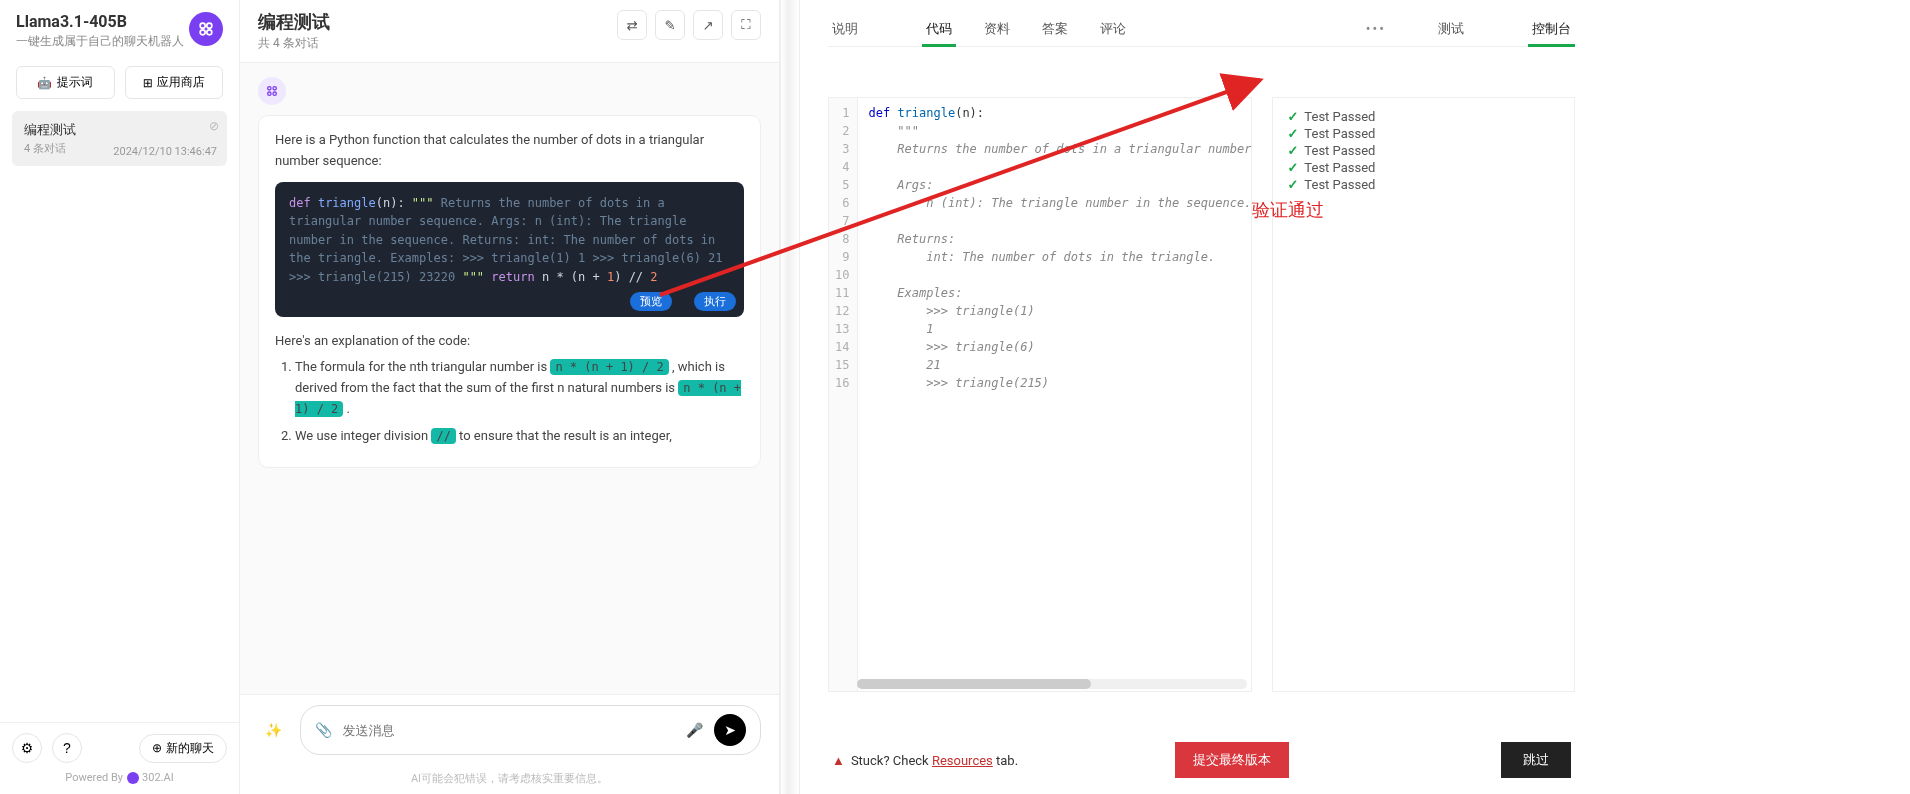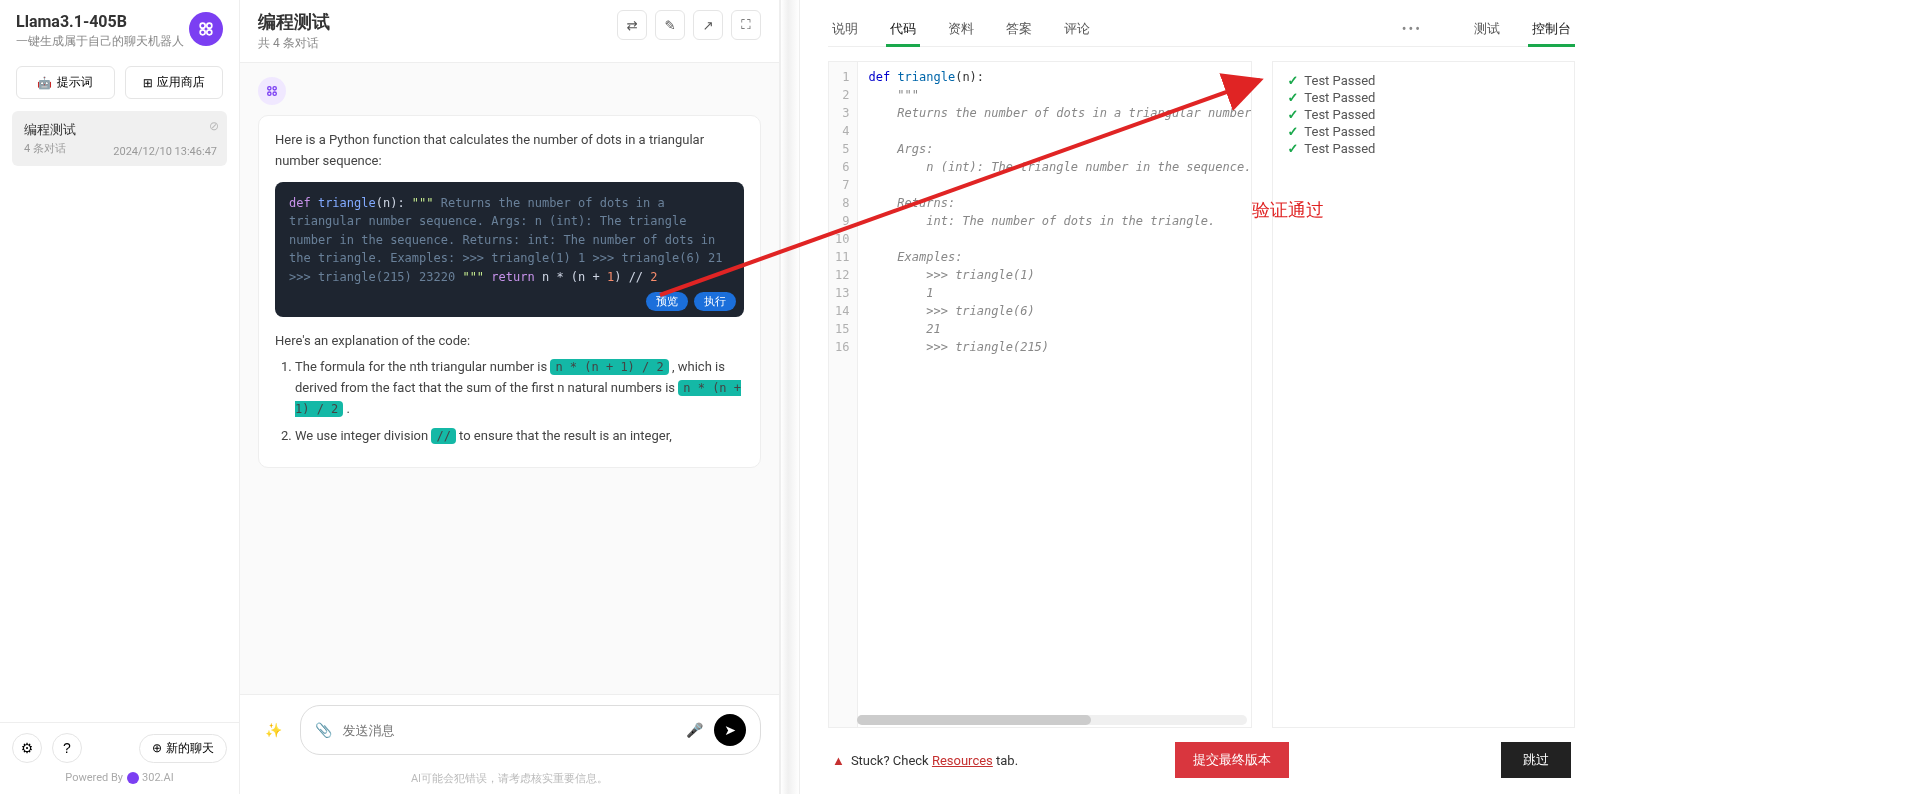--- a/index.html
+++ b/index.html
@@ -38,40 +38,40 @@
 .chat-body { flex: 1; overflow-y: auto; padding: 14px 18px; }
 .avatar-sm { width: 28px; height: 28px; border-radius: 50%; background: #f0e8ff; display: flex; align-items: center; justify-content: center; margin-bottom: 10px; }
 .avatar-sm svg { width: 16px; height: 16px; }
 .msg-card { background: #fff; border: 1px solid #eee; border-radius: 10px; padding: 14px 16px; font-size: 13px; line-height: 1.6; color: #444; }
 .code-block { background: #1e2530; border-radius: 8px; padding: 12px 14px 30px; margin: 10px 0 14px; font-family: Consolas, Monaco, monospace; font-size: 12px; line-height: 1.55; color: #cfd6e4; position: relative; overflow-x: auto; }
 .code-block .kw { color: #c792ea; }
 .code-block .fn { color: #82aaff; }
 .code-block .str { color: #c3e88d; }
 .code-block .num { color: #f78c6c; }
 .code-block .cm { color: #698099; font-style: normal; }
-.code-btns { position: absolute; right: 8px; bottom: 6px; display: flex; gap: 6px; }
+.code-btns { position: absolute; right: 8px; bottom: 6px; display: flex; gap: 22px; }
 .code-btn { background: #1b6fdb; color: #fff; border: none; border-radius: 10px; padding: 2px 10px; font-size: 11px; cursor: pointer; }
 .inline-code { background: #14b8a6; border-radius: 4px; padding: 1px 5px; font-family: Consolas, Monaco, monospace; font-size: 12px; }
 ol { margin: 6px 0 0 20px; }
 ol li { margin-bottom: 6px; }
 .chat-footer { padding: 10px 18px 8px; background: #fff; border-top: 1px solid #eee; }
 .input-row { display: flex; align-items: center; gap: 10px; }
 .magic-btn { width: 32px; height: 32px; display: flex; align-items: center; justify-content: center; cursor: pointer; color: #888; }
 .input-box { flex: 1; border: 1px solid #ddd; border-radius: 20px; padding: 8px 14px; display: flex; align-items: center; gap: 10px; }
 .input-field { flex: 1; border: none; outline: none; font-size: 13px; }
 .send-btn { width: 32px; height: 32px; border-radius: 50%; background: #000; display: flex; align-items: center; justify-content: center; cursor: pointer; color: #fff; }
 .mic-icon { color: #888; cursor: pointer; }
 .attach-icon { color: #888; cursor: pointer; }
 .disclaimer { font-size: 11px; color: #bbb; text-align: center; margin-top: 16px; }
 
 
-.right-col { flex: 1; display: flex; flex-direction: column; padding: 8px 28px 12px; position: relative; }
+.right-col { flex: 1; display: flex; flex-direction: column; padding: 8px 28px 12px; position: relative; gap: 36px; }
 .r-tabs { display: flex; align-items: center; gap: 24px; padding: 4px 0 0px; border-bottom: 1px solid #eee; position: relative; }
 .r-tab { padding: 8px 4px; font-size: 13px; color: #555; cursor: pointer; position: relative; }
-.r-tab.active { color: #111; font-weight: 500; }
+.r-tab.active { color: #111; font-weight: 500; margin-left: 36px; }
 .r-tab.active::after { content: ""; position: absolute; left: 0; right: 0; bottom: -1px; height: 3px; background: #1aa84c; }
 .r-tab-more { margin-left: auto; margin-right: 24px; cursor: pointer; color: #888; letter-spacing: 2px; }
 .r-tabs-right { display: flex; gap: 24px; }
 .r-body { flex: 1; display: flex; gap: 20px; padding-top: 14px; overflow: hidden; position: relative; }
 
 .editor { flex: 1.55; border: 1px solid #eee; background: #fff; display: flex; overflow: hidden; position: relative; }
 .gutter { background: #fafafa; border-right: 1px solid #eee; font-family: Consolas, Monaco, monospace; font-size: 12px; color: #b0b0b0; text-align: right; padding: 6px 8px 6px 6px; user-select: none; line-height: 18px; }
 .gutter div { height: 18px; }
 .code-area { flex: 1; padding: 6px 10px; font-family: Consolas, Monaco, monospace; font-size: 12px; line-height: 18px; color: #888; font-style: italic; overflow: auto; white-space: pre; }
 .code-area .kw2 { color: #0000cc; font-style: normal; }

